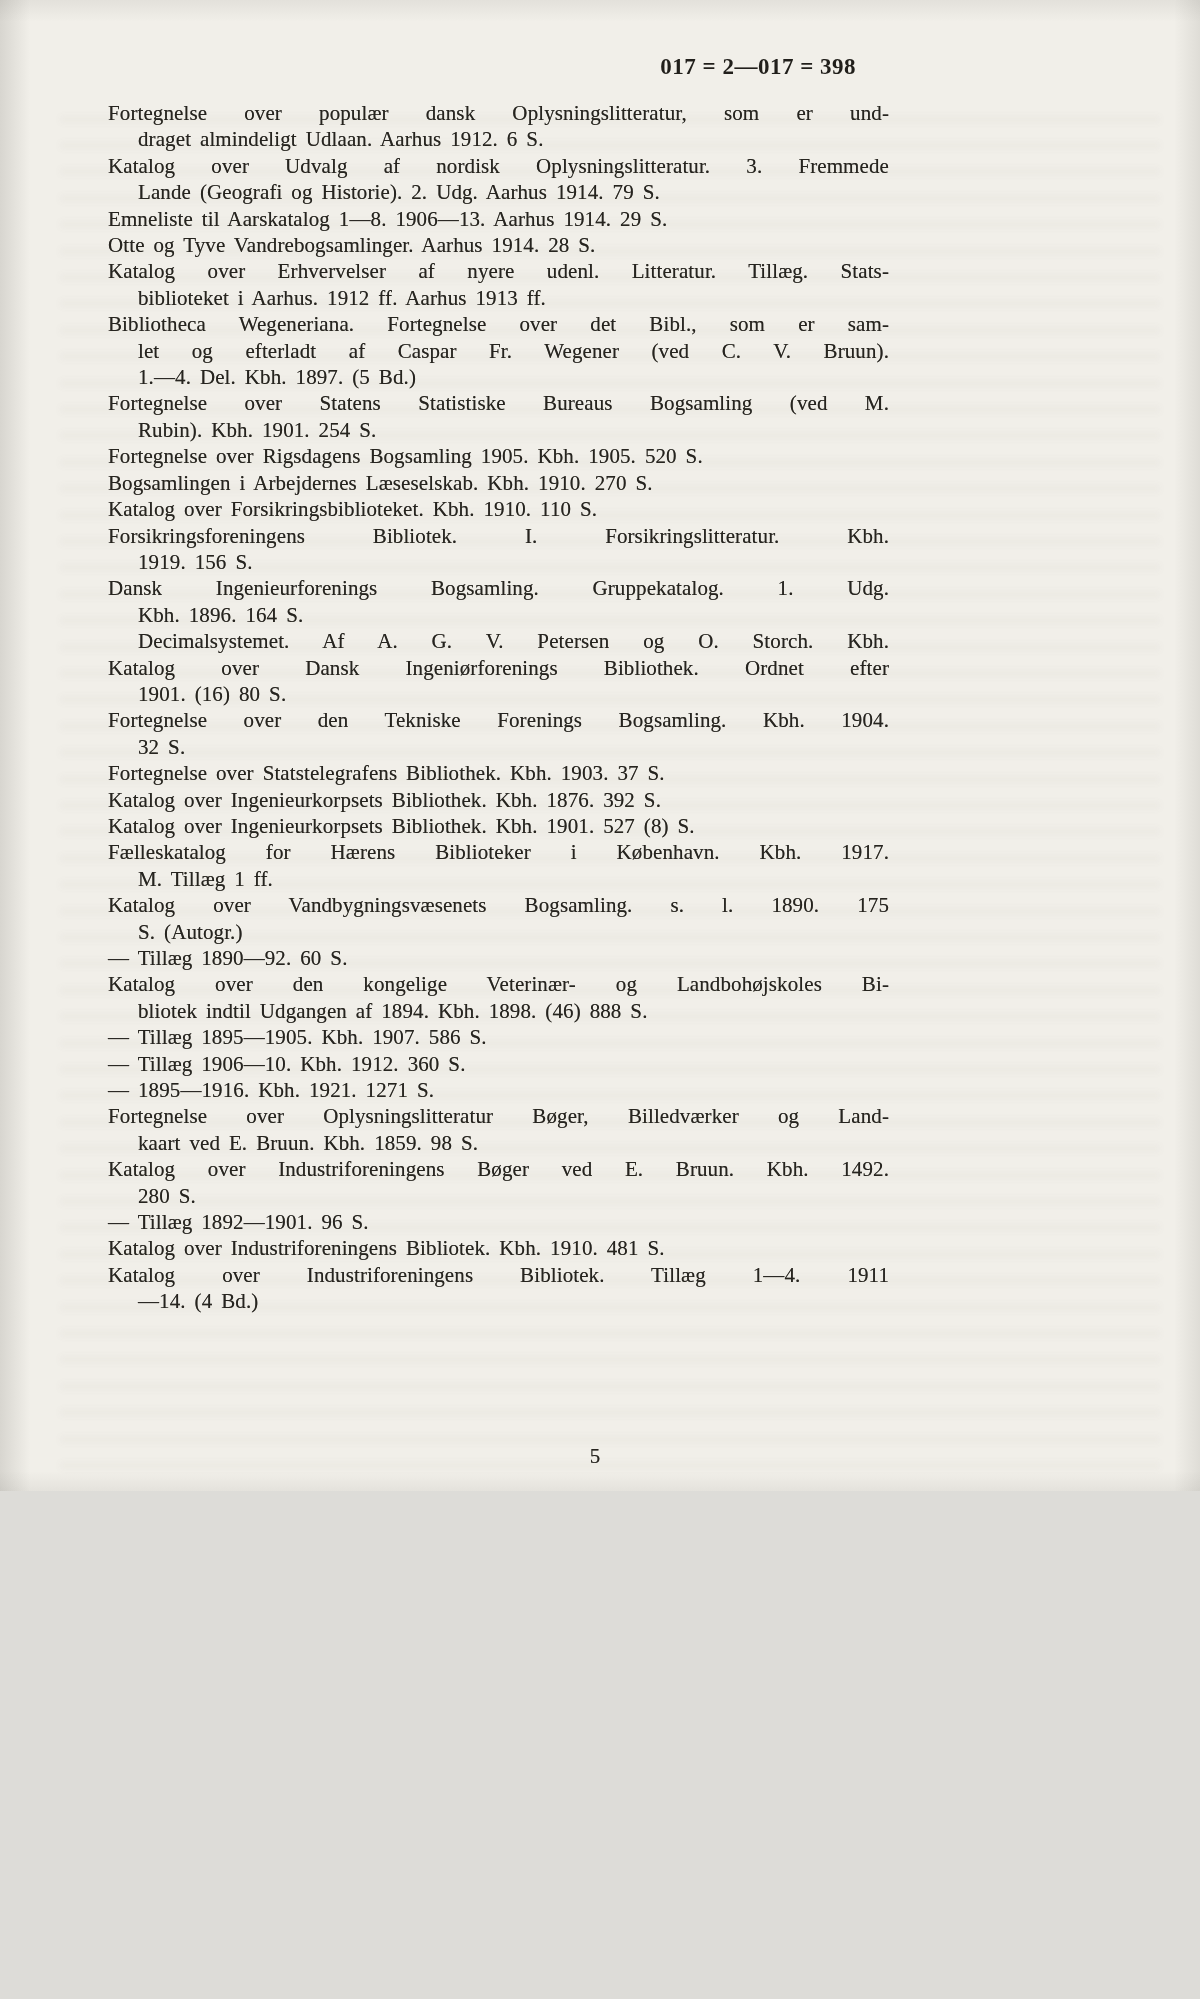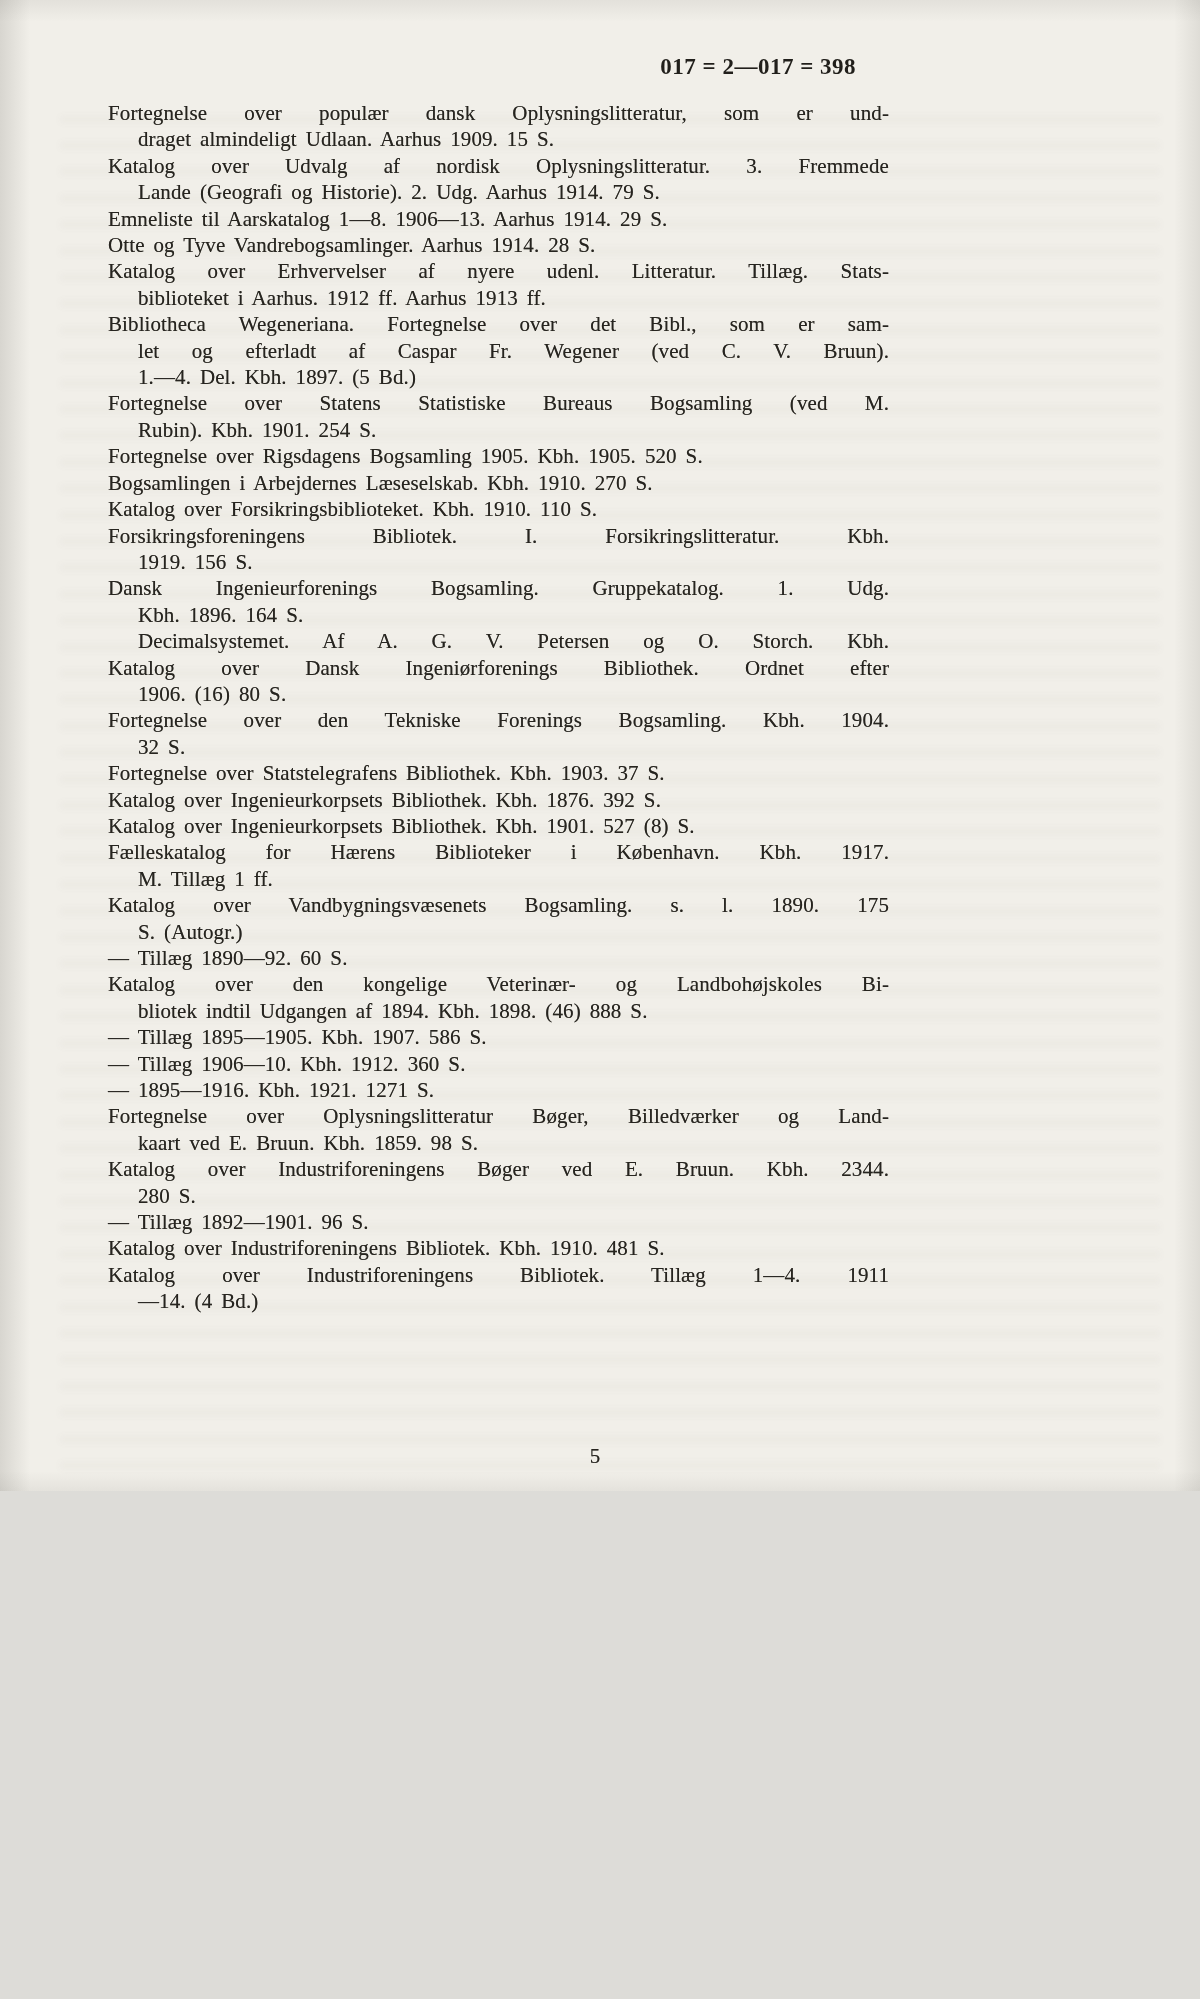--- a/index.html
+++ b/index.html
@@ -72,21 +72,21 @@
 </head>
 <body>
 
 <div class="page">
   <div class="header-code">017 = 2—017 = 398</div>
 
   <main class="text-block">
 
   <div class="entry">
         <div class="line just">Fortegnelse over populær dansk Oplysningslitteratur, som er und-</div>
-        <div class="line cont">draget almindeligt Udlaan. Aarhus 1909. 15 S.</div>
+        <div class="line cont">draget almindeligt Udlaan. Aarhus 1912. 6 S.</div>
       </div>
       <div class="entry">
         <div class="line just">Katalog over Udvalg af nordisk Oplysningslitteratur. 3. Fremmede</div>
         <div class="line cont">Lande (Geografi og Historie). 2. Udg. Aarhus 1914. 79 S.</div>
       </div>
       <div class="entry">
         <div class="line">Emneliste til Aarskatalog 1—8. 1906—13. Aarhus 1914. 29 S.</div>
       </div>
       <div class="entry">
         <div class="line">Otte og Tyve Vandrebogsamlinger. Aarhus 1914. 28 S.</div>
@@ -117,21 +117,21 @@
         <div class="line just">Forsikringsforeningens Bibliotek. I. Forsikringslitteratur. Kbh.</div>
         <div class="line cont">1919. 156 S.</div>
       </div>
       <div class="entry">
         <div class="line just">Dansk Ingenieurforenings Bogsamling. Gruppekatalog. 1. Udg.</div>
         <div class="line cont">Kbh. 1896. 164 S.</div>
       </div>
       <div class="entry">
         <div class="line cont just">Decimalsystemet. Af A. G. V. Petersen og O. Storch. Kbh.</div>
         <div class="line just">Katalog over Dansk Ingeniørforenings Bibliothek. Ordnet efter</div>
-        <div class="line cont">1906. (16) 80 S.</div>
+        <div class="line cont">1901. (16) 80 S.</div>
       </div>
       <div class="entry">
         <div class="line just">Fortegnelse over den Tekniske Forenings Bogsamling. Kbh. 1904.</div>
         <div class="line cont">32 S.</div>
       </div>
       <div class="entry">
         <div class="line">Fortegnelse over Statstelegrafens Bibliothek. Kbh. 1903. 37 S.</div>
       </div>
       <div class="entry">
         <div class="line">Katalog over Ingenieurkorpsets Bibliothek. Kbh. 1876. 392 S.</div>
@@ -161,21 +161,21 @@
         <div class="line">— Tillæg 1906—10. Kbh. 1912. 360 S.</div>
       </div>
       <div class="entry">
         <div class="line">— 1895—1916. Kbh. 1921. 1271 S.</div>
       </div>
       <div class="entry">
         <div class="line just">Fortegnelse over Oplysningslitteratur Bøger, Billedværker og Land-</div>
         <div class="line cont">kaart ved E. Bruun. Kbh. 1859. 98 S.</div>
       </div>
       <div class="entry">
-        <div class="line just">Katalog over Industriforeningens Bøger ved E. Bruun. Kbh. 2344.</div>
+        <div class="line just">Katalog over Industriforeningens Bøger ved E. Bruun. Kbh. 1492.</div>
         <div class="line cont">280 S.</div>
       </div>
       <div class="entry">
         <div class="line">— Tillæg 1892—1901. 96 S.</div>
       </div>
       <div class="entry">
         <div class="line">Katalog over Industriforeningens Bibliotek. Kbh. 1910. 481 S.</div>
       </div>
       <div class="entry">
         <div class="line just">Katalog over Industriforeningens Bibliotek. Tillæg 1—4. 1911</div>

